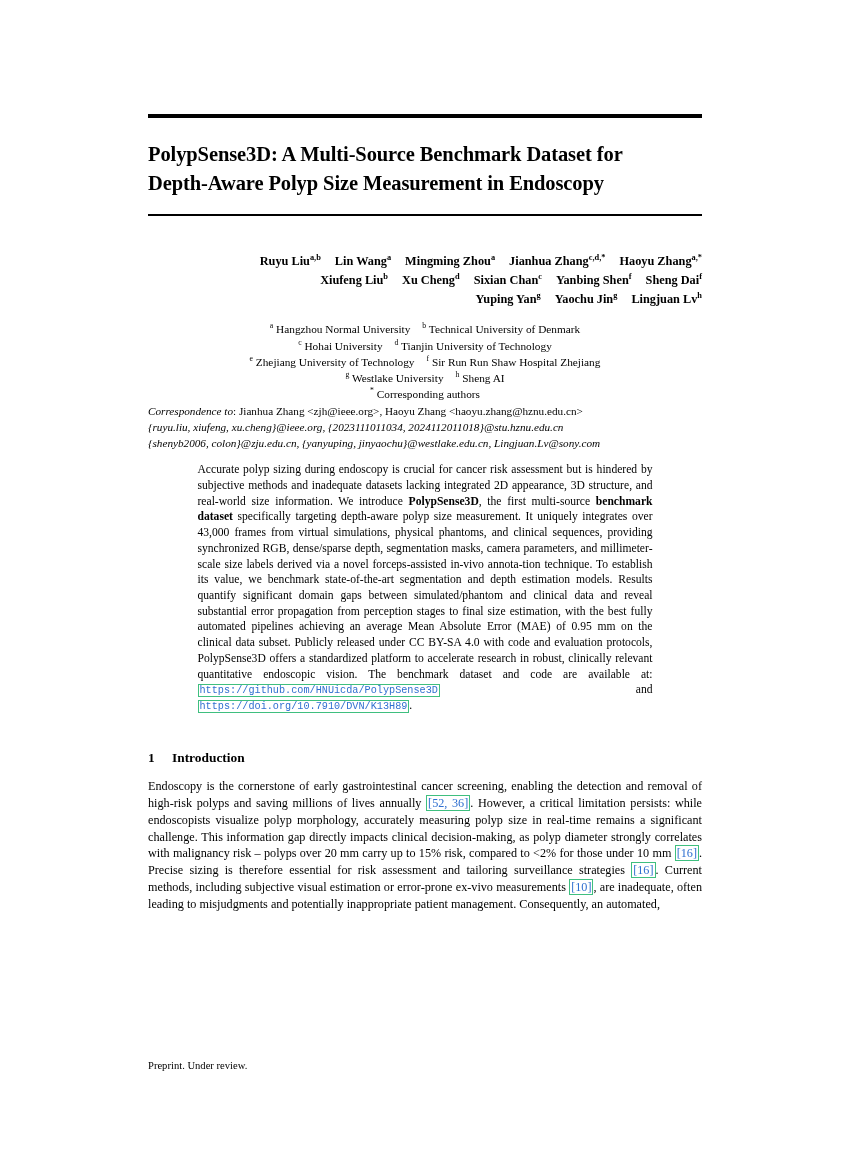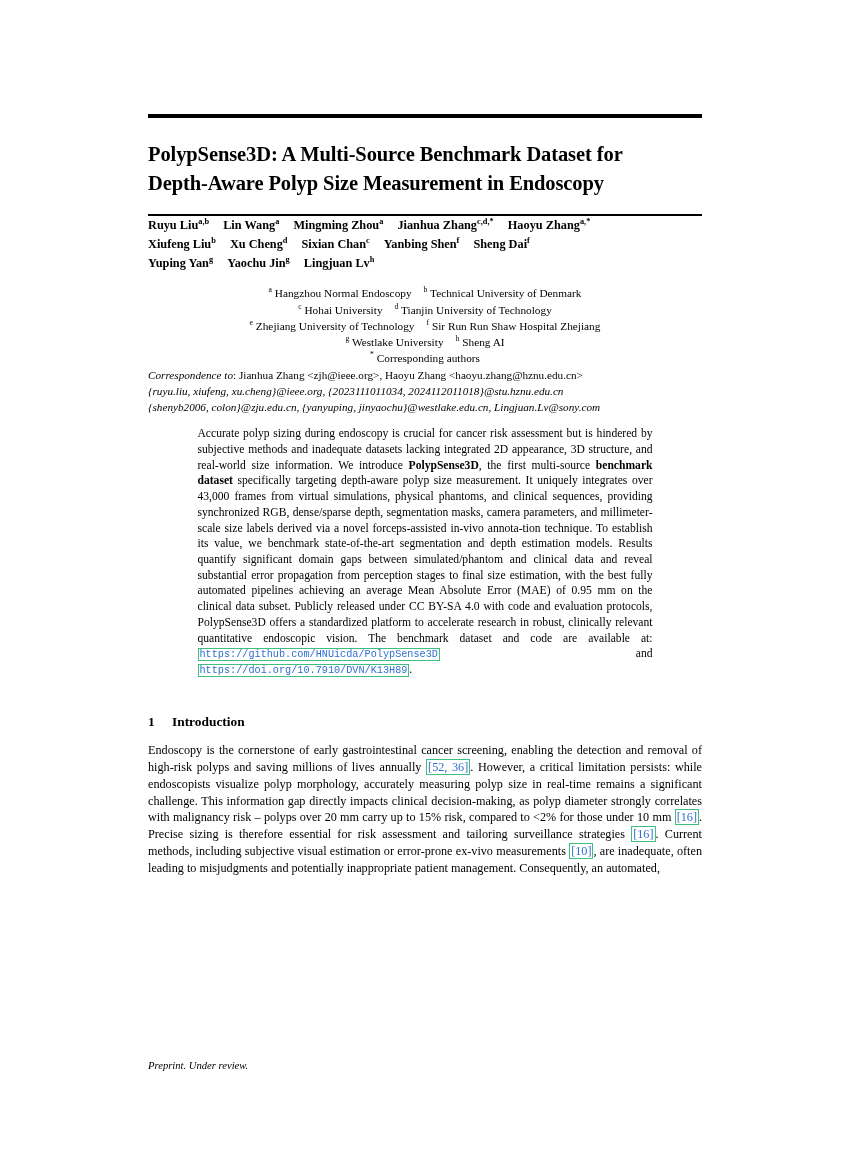--- a/index.html
+++ b/index.html
@@ -33,21 +33,22 @@
     font-weight: bold;
     line-height: 1.42;
     letter-spacing: -0.1px;
   }
   .rule-under-title {
     margin-top: 16px;
     height: 1.6px;
     background: #000000;
   }
   .authors {
-    text-align: left;
+    margin-top: 36px;
+    text-align: right;
     font-size: 12.3px;
     font-weight: bold;
     line-height: 1.56;
   }
   .authors .nm { white-space: nowrap; }
   .authors .gap { display: inline-block; width: 14px; }
   sup {
     font-size: 0.68em;
     vertical-align: super;
     line-height: 0;
@@ -111,21 +112,20 @@
     color: #2f6fd0;
     border: 1px solid #3fbf7f;
     padding: 0 1px;
     white-space: nowrap;
   }
   .footer {
     position: absolute;
     left: 148px;
     top: 1060px;
     font-size: 10.6px;
-    font-style: italic;
   }
 </style>
 </head>
 <body>
 
 <div class="page">
   <div class="content">
 
     <div class="rule-top"></div>
 
@@ -143,21 +143,21 @@
       <div>
         <span class="nm"><span>Xiufeng Liu</span><sup>b</sup></span><span class="gap"></span><span class="nm"><span>Xu Cheng</span><sup>d</sup></span><span class="gap"></span><span class="nm"><span>Sixian Chan</span><sup>c</sup></span><span class="gap"></span><span class="nm"><span>Yanbing Shen</span><sup>f</sup></span><span class="gap"></span><span class="nm"><span>Sheng Dai</span><sup>f</sup></span>
       </div>
       <div>
         <span class="nm"><span>Yuping Yan</span><sup>g</sup></span><span class="gap"></span><span class="nm"><span>Yaochu Jin</span><sup>g</sup></span><span class="gap"></span><span class="nm"><span>Lingjuan Lv</span><sup>h</sup></span>
       </div>
     </div>
 
     <div class="affils">
       <div>
-        <sup>a</sup> <span>Hangzhou Normal Endoscopy</span><span class="sp"></span><sup>b</sup> <span>Technical University of Denmark</span>
+        <sup>a</sup> <span>Hangzhou Normal University</span><span class="sp"></span><sup>b</sup> <span>Technical University of Denmark</span>
       </div>
       <div>
         <sup>c</sup> <span>Hohai University</span><span class="sp"></span><sup>d</sup> <span>Tianjin University of Technology</span>
       </div>
       <div>
         <sup>e</sup> <span>Zhejiang University of Technology</span><span class="sp"></span><sup>f</sup> <span>Sir Run Run Shaw Hospital Zhejiang</span>
       </div>
       <div>
         <sup>g</sup> <span>Westlake University</span><span class="sp"></span><sup>h</sup> <span>Sheng AI</span>
       </div>

